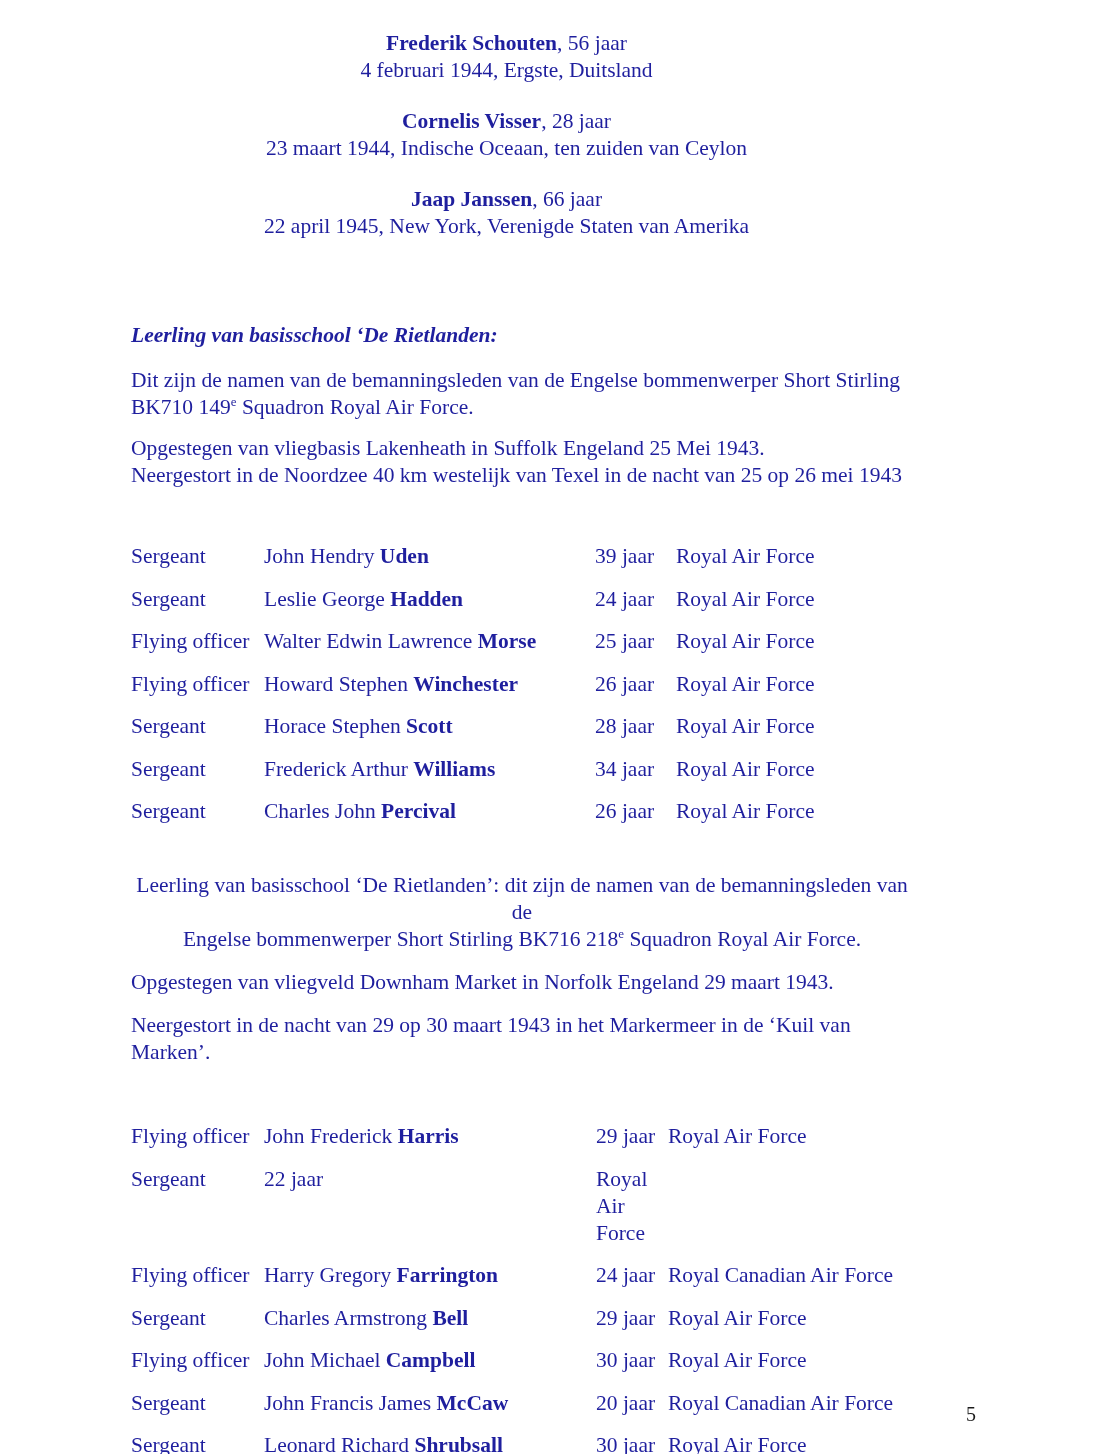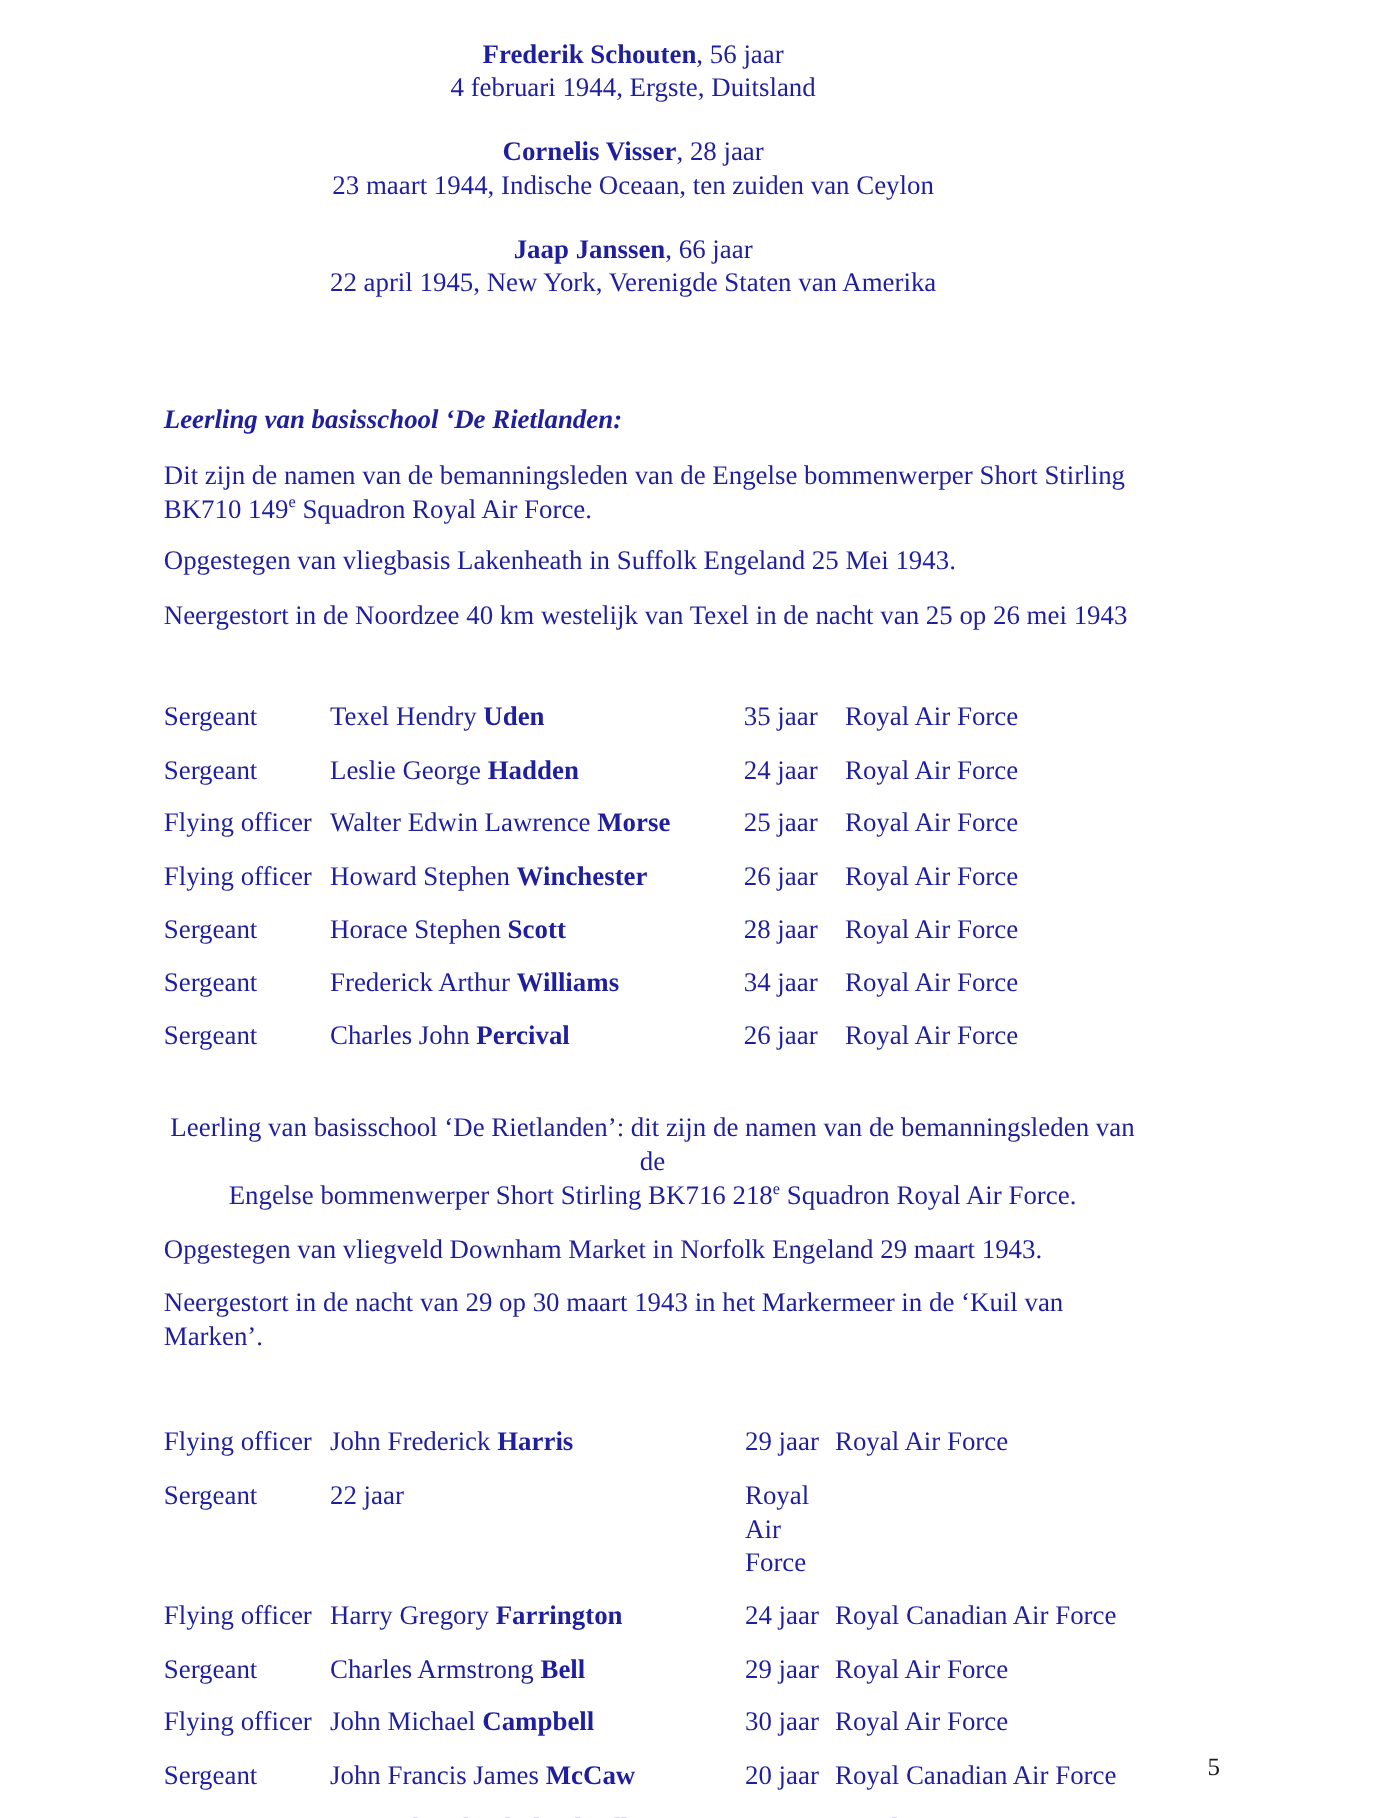--- a/index.html
+++ b/index.html
@@ -19,21 +19,21 @@
   .header-entry { margin-bottom: 24px; }
   .person-name { font-weight: bold; }
   .content { margin-left: 131px; margin-right: 100px; }
   .section-heading {
     margin-top: 82px;
     font-weight: bold;
     font-style: italic;
   }
   .intro-para { margin-top: 18px; }
   .takeoff-line { margin-top: 14px; }
-  .crash-line { margin-top: 17px; }
+  .crash-line { margin-top: 0; }
   sup { font-size: 13px; line-height: 0; }
   .crew-table { margin-top: 54px; }
   .crew-table.second { margin-top: 57px; }
   .crew-row {
     display: grid;
     margin-bottom: 15.5px;
   }
   .crew-table.first .crew-row  { grid-template-columns: 133px 331px 81px auto; }
   .crew-table.second .crew-row { grid-template-columns: 133px 332px 72px auto; }
   .surname { font-weight: bold; }
@@ -77,22 +77,22 @@
       <div>Dit zijn de namen van de bemanningsleden van de Engelse bommenwerper Short Stirling</div>
       <div><span>BK710 149</span><sup>e</sup><span> Squadron Royal Air Force.</span></div>
     </div>
 
     <div class="takeoff-line">Opgestegen van vliegbasis Lakenheath in Suffolk Engeland 25 Mei 1943.</div>
     <div class="crash-line">Neergestort in de Noordzee 40 km westelijk van Texel in de nacht van 25 op 26 mei 1943</div>
 
     <div class="crew-table first">
       <div class="crew-row">
         <span>Sergeant</span>
-        <span><span>Texel Hendry </span><span class="surname">Uden</span></span>
-        <span>35 jaar</span>
+        <span><span>John Hendry </span><span class="surname">Uden</span></span>
+        <span>39 jaar</span>
         <span>Royal Air Force</span>
       </div>
       <div class="crew-row">
         <span>Sergeant</span>
         <span><span>Leslie George </span><span class="surname">Hadden</span></span>
         <span>24 jaar</span>
         <span>Royal Air Force</span>
       </div>
       <div class="crew-row">
         <span>Flying officer</span>

